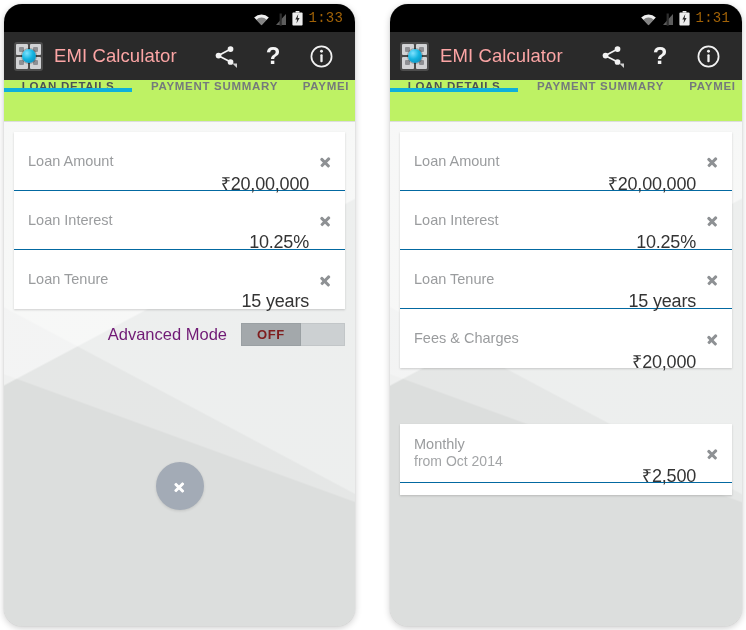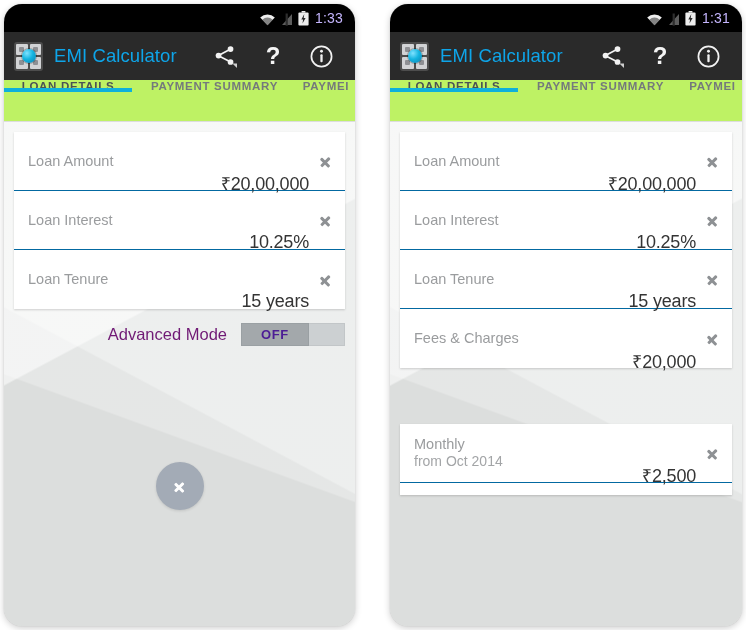--- a/index.html
+++ b/index.html
@@ -29,22 +29,22 @@
   .statusbar{
     position:relative;
     height:28px;
     background:#000000;
     display:flex;align-items:center;justify-content:flex-end;
     padding-right:12px;
     box-sizing:border-box;
   }
   .sb-icons{display:flex;align-items:center;gap:5px;}
   .sb-time{
-    color:#c4b5fd;font-size:14px;letter-spacing:.2px;
-    margin-left:6px;font-family:Liberation Sans, sans-serif;
+    color:#a16207;font-size:14px;letter-spacing:.2px;
+    margin-left:6px;font-family:Liberation Mono, monospace;
   }
   .ico-wifi{width:17px;height:13px;position:relative;display:block;}
   .ico-sig{width:12px;height:13px;position:relative;display:block;}
   .ico-batt{width:11px;height:15px;position:relative;display:block;}
 
   
   .actionbar{
     height:48px;background:#2a2a2a;
     display:flex;align-items:center;
     padding:0 10px 0 10px;
@@ -65,21 +65,21 @@
     width:5px;height:5px;background:#8f9094;border-radius:1px;
   }
   .app-icon .dot{
     position:absolute;left:50%;top:50%;transform:translate(-50%,-50%);
     width:14px;height:14px;border-radius:50%;
     background:radial-gradient(circle at 35% 30%, #7fe2ff 0%, #14b4e0 45%, #0a7fae 100%);
     box-shadow:0 0 0 1px rgba(0,0,0,.25);
     z-index:3;
   }
   .app-title{
-    color:#0ea5e9;font-size:18.5px;margin-left:11px;
+    color:#fca5a5;font-size:18.5px;margin-left:11px;
     white-space:nowrap;letter-spacing:.1px;
   }
   .ab-actions{margin-left:auto;display:flex;align-items:center;gap:0;}
   .ab-btn{
     width:48px;height:48px;display:flex;align-items:center;justify-content:center;
     position:relative;
   }
   .qmark{color:#f4f4f4;font-size:24px;font-weight:bold;line-height:1;}
 
   
@@ -171,23 +171,23 @@
     display:flex;align-items:center;justify-content:flex-end;
     padding:14px 10px 0 0;
   }
   .adv-label{font-size:16.5px;color:#701a75;margin-right:14px;}
   .toggle{
     width:104px;height:23px;background:#ccd0d2;
     display:flex;align-items:center;position:relative;
     box-shadow:inset 0 0 0 1px #c2c6c8;
   }
   .toggle .thumb{
-    width:68px;height:23px;background:#a3a8ab;
+    width:60px;height:23px;background:#a3a8ab;
     display:flex;align-items:center;justify-content:center;
-    color:#4c1d95;font-size:13px;font-weight:bold;letter-spacing:.6px;
+    color:#7f1d1d;font-size:13px;font-weight:bold;letter-spacing:.6px;
     box-shadow:inset 0 0 0 1px #9aa0a3;
   }
   .fab{
     position:absolute;left:50%;transform:translateX(-50%);
     top:340px;
     width:48px;height:48px;border-radius:50%;
     background:#a3abb6;
     display:flex;align-items:center;justify-content:center;
     box-shadow:0 1px 3px rgba(0,0,0,.12);
   }

